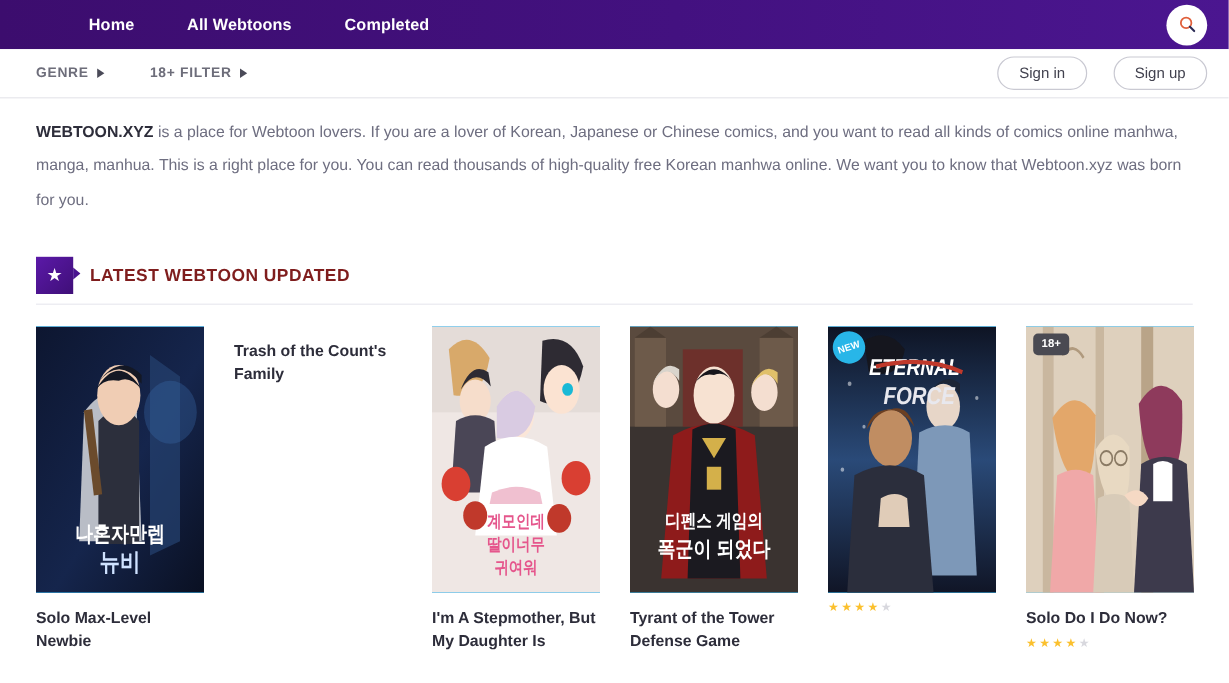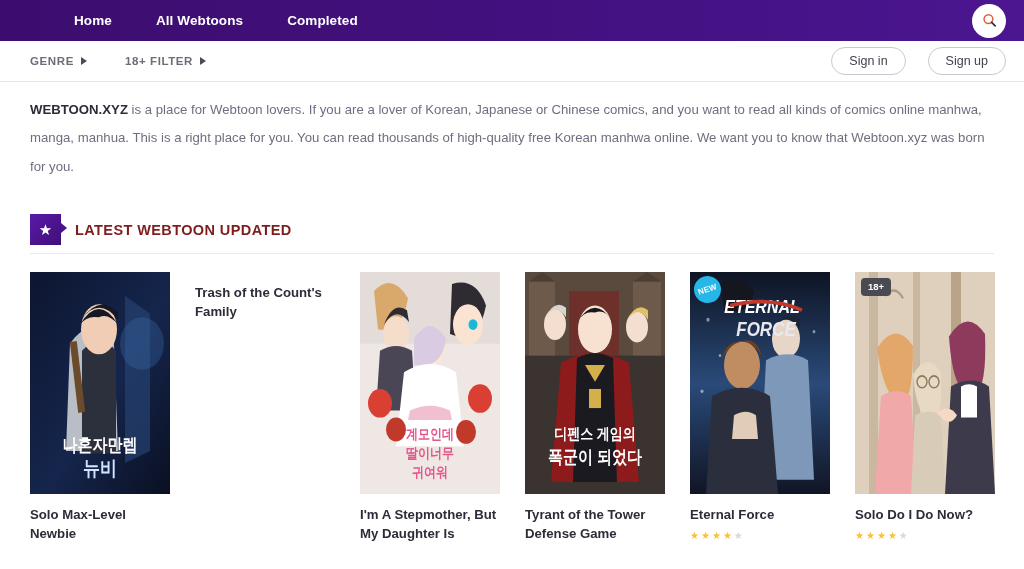--- a/index.html
+++ b/index.html
@@ -384,21 +384,20 @@
           <ellipse cx="52" cy="78" rx="18" ry="20" fill="#c08d62"></ellipse>
           <path d="M32 72 q20 -26 40 -2 q-6 -16 -20 -12 q-16 0 -20 14z" fill="#6b3f22"></path>
           <path d="M22 104 q30 -14 58 0 l8 82 l-72 0z" fill="#2b2e3c"></path>
           <path d="M44 120 q12 -6 22 0 l2 20 l-26 0z" fill="#e0ccb8"></path>
           <text x="72" y="34" font-size="16" font-style="italic" font-weight="bold" fill="#ffffff" text-anchor="middle" font-family="sans-serif">ETERNAL</text>
           <text x="76" y="54" font-size="17" font-style="italic" font-weight="bold" fill="#e8e8ee" text-anchor="middle" font-family="sans-serif">FORCE</text>
           <path d="M40 28 q40 -8 72 4" stroke="#c0392b" stroke-width="3" fill="none"></path>
         </svg>
         <div class="badge-new">NEW</div>
       </div>
-      <div class="card-title">Eternal Force</div>
       <div class="rating">
         <span class="on">★★★★</span><span class="off">★</span>
       </div>
     </div>
 
     <div class="card">
       <div class="thumb">
         <svg viewBox="0 0 140 186" preserveAspectRatio="none">
           <rect width="140" height="186" fill="#e8dccb"></rect>
           <rect x="0" y="0" width="140" height="186" fill="#ded0bd"></rect>

